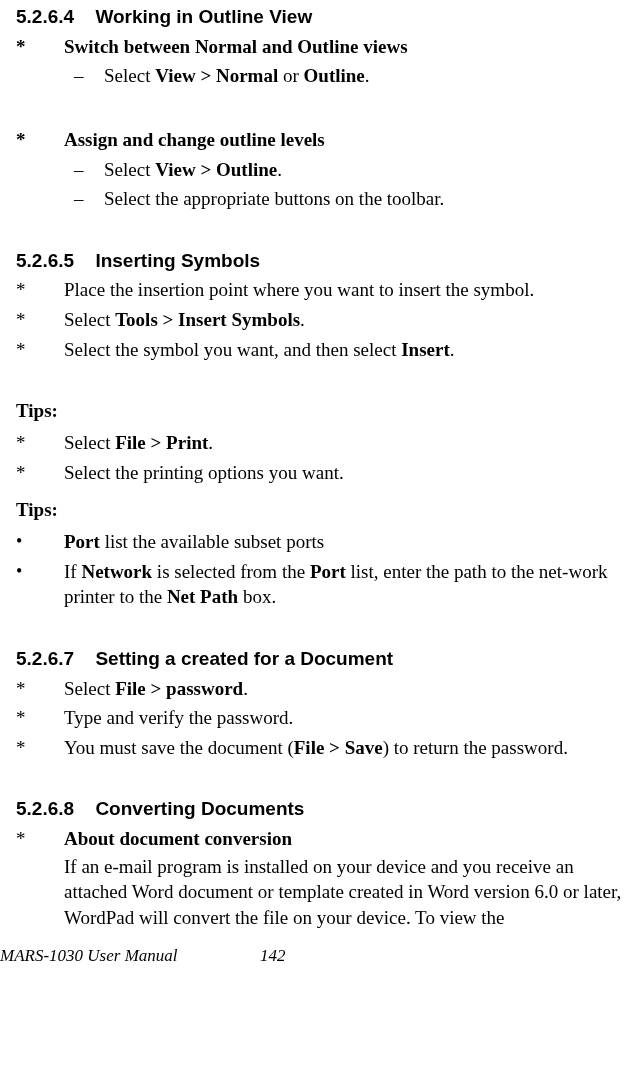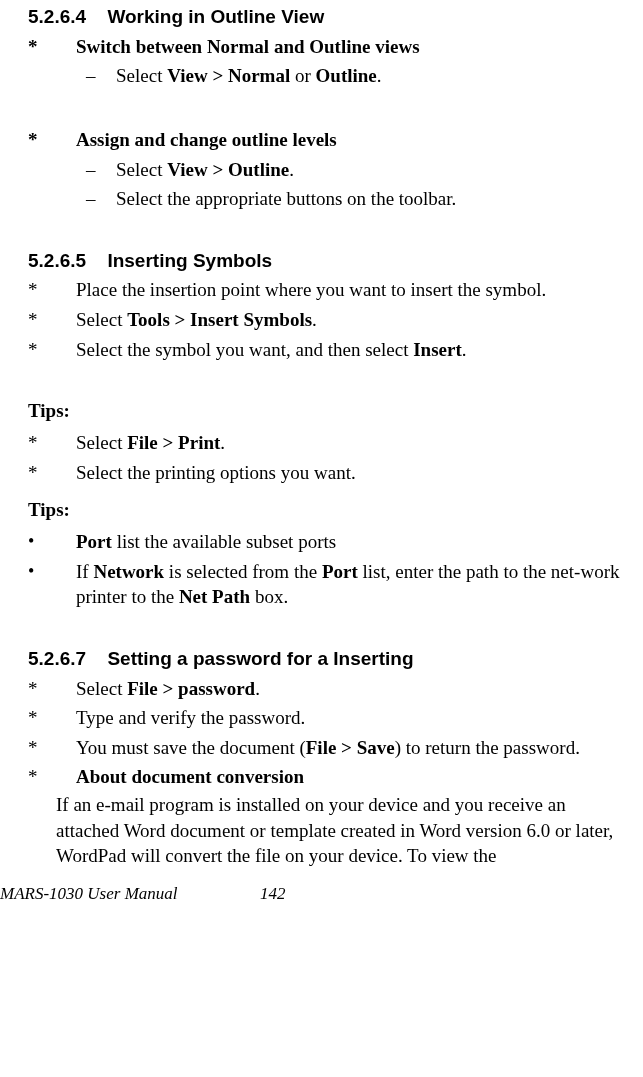--- a/index.html
+++ b/index.html
@@ -5,21 +5,21 @@
   body {
     font-family: "Times New Roman", Times, serif;
     font-size: 19px;
     line-height: 1.35;
     margin: 0;
     padding: 0;
     color: #000;
     width: 643px;
   }
   .page {
-    padding: 0 14px 0 28px;
+    padding: 0 14px 0 16px;
   }
   .section-heading {
     font-family: Arial, Helvetica, sans-serif;
     font-weight: bold;
     font-size: 19px;
     margin-top: 4px;
     margin-bottom: 4px;
   }
   .section-heading.spaced {
     margin-top: 36px;
@@ -77,21 +77,21 @@
   .b { font-weight: bold; }
   .footer {
     font-style: italic;
     font-size: 17px;
     margin-top: 14px;
     padding-left: 0px;
     display: flex;
   }
   .footer .title { width: 260px; }
   .indent-body {
-    margin-left: 28px;
+    margin-left: 48px;
     margin-top: 2px;
   }
 </style>
 </head>
 <body>
 
 <div class="page">
 
   <div class="section-heading">
     <span class="num">5.2.6.4</span>
@@ -170,40 +170,44 @@
   </div>
   <div class="bullet-line">
     <div class="bullet">•</div>
     <div class="body">
       <span>If </span><span class="b">Network</span><span> is selected from the </span><span class="b">Port</span><span> list, enter the path to the net-work printer to the </span><span class="b">Net Path</span><span> box.</span>
     </div>
   </div>
 
   <div class="section-heading spaced">
     <span class="num">5.2.6.7</span>
-    <span class="title">Setting a password for a Inserting</span>
+    <span class="title">Setting a created for a Document</span>
   </div>
 
   <div class="star-line">
     <div class="star">*</div>
     <div class="body">
       <span>Select </span><span class="b">File &gt; password</span><span>.</span>
     </div>
   </div>
   <div class="star-line">
     <div class="star">*</div>
     <div class="body">Type and verify the password.</div>
   </div>
   <div class="star-line">
     <div class="star">*</div>
     <div class="body">
       <span>You must save the document (</span><span class="b">File &gt; Save</span><span>) to return the password.</span>
     </div>
   </div>
 
+  <div class="section-heading spaced">
+    <span class="num">5.2.6.8</span>
+    <span class="title">Converting Documents</span>
+  </div>
 
   <div class="star-line">
     <div class="star">*</div>
     <div class="body">
       <span class="b">About document conversion</span>
     </div>
   </div>
   <div class="indent-body">If an e-mail program is installed on your device and you receive an attached Word document or template created in Word version 6.0 or later, WordPad will convert the file on your device. To view the</div>
 
 </div>

